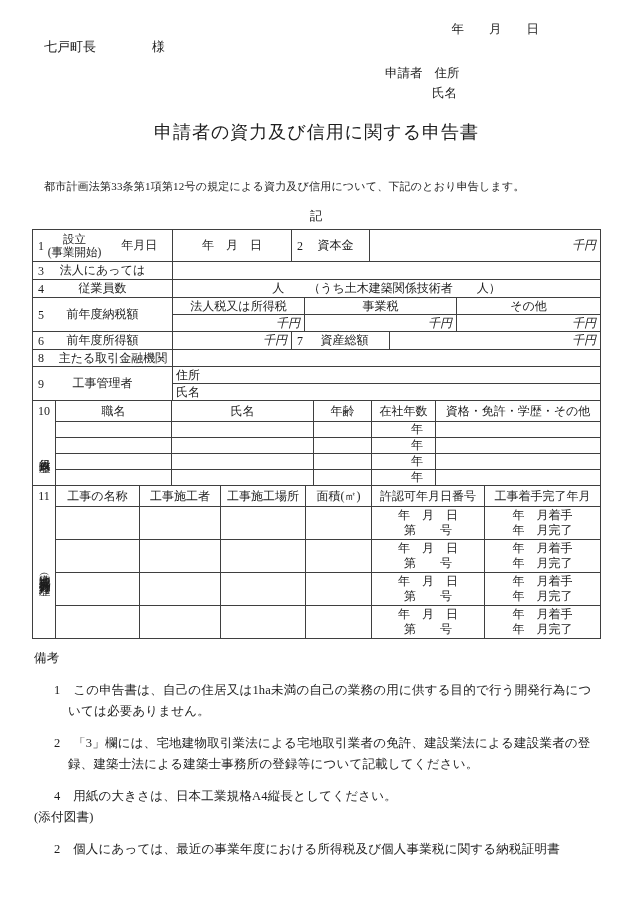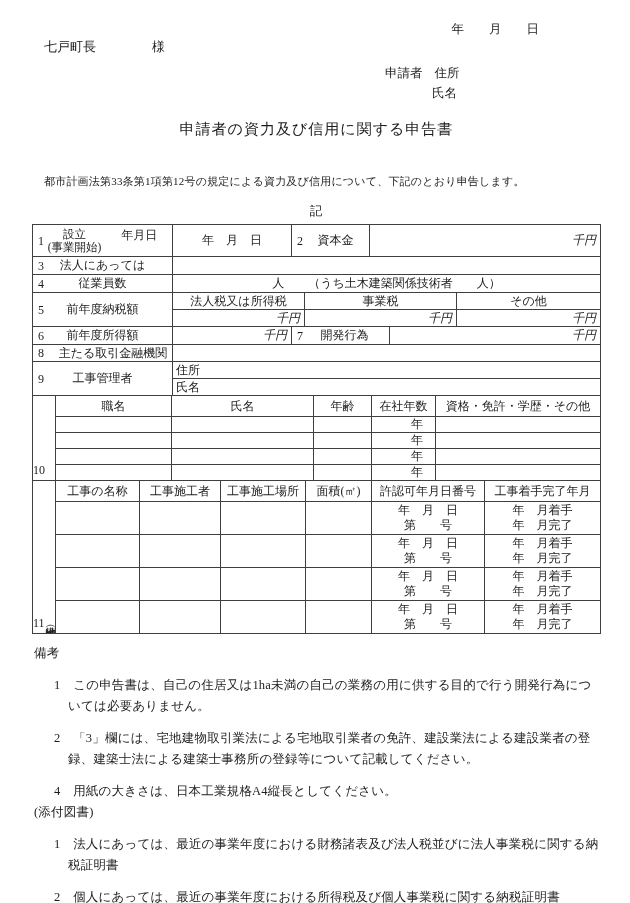--- a/index.html
+++ b/index.html
@@ -6,39 +6,39 @@
   body{width:630px;height:903px;overflow:hidden;
        font-family:"Liberation Serif","DejaVu Serif",serif;color:#1c1c1c;}
   .page{box-sizing:border-box;width:630px;height:903px;padding:12px 29px 0 32px;position:relative;}
   .form-no{font-size:12.5px;letter-spacing:.5px;}
   .date-line{font-size:12.5px;text-align:right;padding-right:62px;margin-top:9px;}
   .addressee-line{font-size:13px;padding-left:12px;}
   .addressee-honorific{margin-left:56px;}
   .applicant-block{font-size:12.5px;margin-top:7px;padding-left:353px;line-height:20px;}
   .applicant-row{display:flex;}
   .applicant-name-label{margin-left:47px;}
-  .doc-title{font-size:15px;text-align:center;margin-top:17px;letter-spacing:1px;}
+  .doc-title{font-size:18px;text-align:center;margin-top:17px;letter-spacing:1px;}
   .intro{font-size:11px;margin-top:35px;text-indent:12px;letter-spacing:.2px;}
   .ki{font-size:12.5px;text-align:center;width:568px;margin-top:14px;margin-bottom:4px;}
   table{border-collapse:collapse;table-layout:fixed;width:568px;background:#fff;}
   td{border:1px solid #3f3f3f;font-size:12px;padding:0 3px;line-height:15px;
      overflow:hidden;white-space:nowrap;}
   .tblB,.tblC{margin-top:-1px;}
   .lbl{position:relative;text-align:center;}
   .row-no{position:absolute;left:5px;top:50%;transform:translateY(-50%);}
   .h32 td{height:31px;}
   .h18 td{height:17px;}
   .h17 td{height:16px;}
-  .r1-group{display:inline-flex;gap:20px;vertical-align:middle;}
+  .r1-group{display:inline-flex;align-items:center;gap:20px;vertical-align:middle;}
   .r1-stack{display:flex;flex-direction:column;line-height:13px;font-size:11.5px;}
   .center{text-align:center;}
   .right{text-align:right;}
   .unit{text-align:right;padding-right:4px;font-style:italic;}
   .side-cell{padding:0;vertical-align:top;}
-  .side-inner{display:flex;flex-direction:row;align-items:flex-end;height:100%;}
+  .side-inner{display:flex;flex-direction:column;align-items:center;height:100%;}
   .side-no{height:20px;line-height:20px;text-align:center;}
   .side-label{flex:1;display:flex;align-items:center;justify-content:center;
               writing-mode:vertical-rl;line-height:1;letter-spacing:1px;font-size:11.5px;padding:2px 0 4px 0;}
   .tblB .side-inner{height:84px;}
   .tblC .side-inner{height:152px;}
   .hcell{text-align:center;height:20px;}
   .b-row td{height:15px;}
   .c-row td{height:32px;}
   .two-line{line-height:15px;text-align:center;}
   .notes{margin-top:9px;font-size:12.5px;line-height:21px;letter-spacing:.2px;}
@@ -132,21 +132,21 @@
       <td class="unit">千円</td>
     </tr>
     <tr class="h18">
       <td class="lbl">
         <span class="row-no">6</span>
         <span>前年度所得額</span>
       </td>
       <td class="unit">千円</td>
       <td class="lbl" colspan="3">
         <span class="row-no">7</span>
-        <span style="padding-left:8px">開発行為</span>
+        <span style="padding-left:8px">資産総額</span>
       </td>
       <td class="unit" colspan="2">千円</td>
     </tr>
     <tr class="h17">
       <td class="lbl">
         <span class="row-no">8</span>
         <span style="padding-left:21px">主たる取引金融機関</span>
       </td>
       <td colspan="6"></td>
     </tr>
@@ -300,18 +300,17 @@
     </tr>
   </tbody>
     </table>
 
   <div class="notes">
     <div class="notes-title">備考</div>
     <div class="note-item">1　この申告書は、自己の住居又は1ha未満の自己の業務の用に供する目的で行う開発行為については必要ありません。</div>
     <div class="note-item">2　「3」欄には、宅地建物取引業法による宅地取引業者の免許、建設業法による建設業者の登録、建築士法による建築士事務所の登録等について記載してください。</div>
     <div class="note-item">4　用紙の大きさは、日本工業規格A4縦長としてください。</div>
     <div class="attach-title">(添付図書)</div>
-    <div class="note-item">1　法人にあっては、最近の事業年度における財務諸表及び法人税並びに法人事業税に関する納税証明書</div>
     <div class="note-item">2　個人にあっては、最近の事業年度における所得税及び個人事業税に関する納税証明書</div>
 
   </div>
 
 </div>
 
 </body></html>

